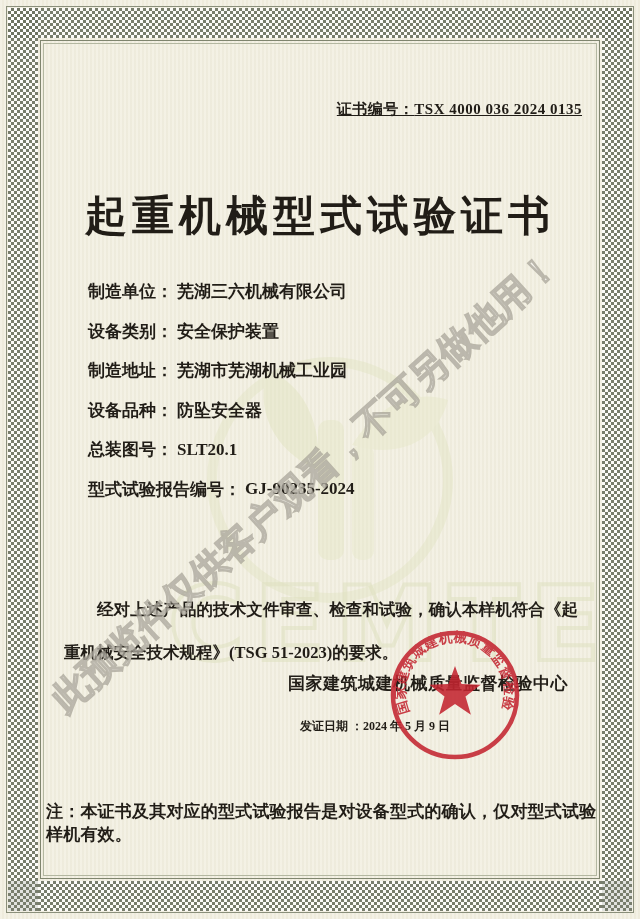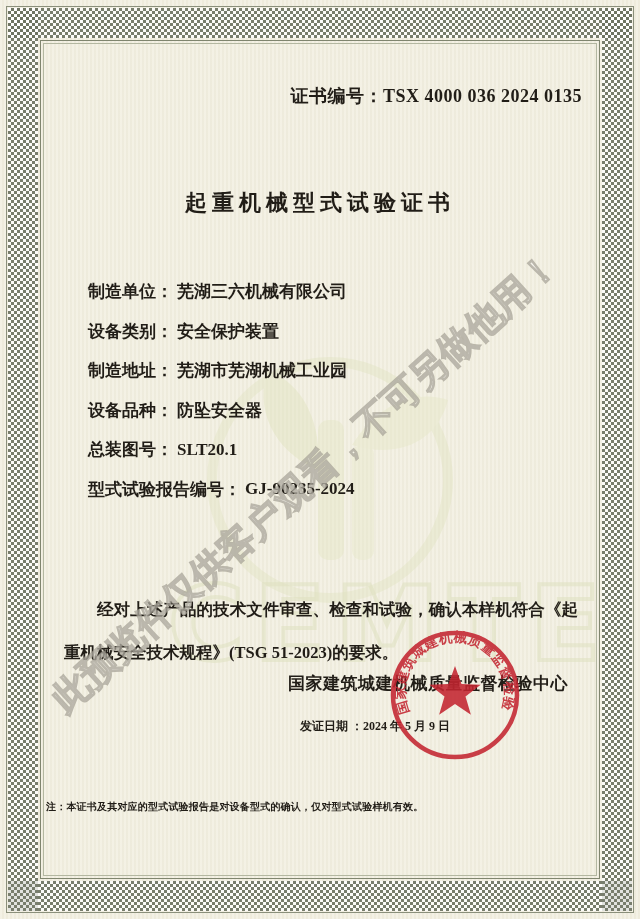--- a/index.html
+++ b/index.html
@@ -18,36 +18,36 @@
       repeating-conic-gradient(#6d7361 0% 25%, rgba(255,255,255,0.85) 0% 50%);
     background-size:6px 6px; opacity:.92; }
   .band.top    { left:8px; right:8px; top:8px;    height:30px; }
   .band.bottom { left:8px; right:8px; bottom:8px; height:30px; }
   .band.left   { left:8px; top:8px;   bottom:8px; width:30px; }
   .band.right  { right:8px; top:8px;  bottom:8px; width:30px; }
   .line-inner1 { position:absolute; inset:40px; border:1px solid #80856f; pointer-events:none; }
   .line-inner2 { position:absolute; inset:43px; border:1px solid #b3b7a1; pointer-events:none; }
 
   
-  .cert-no { position:absolute; top:84px; right:58px; font-size:18px; font-weight:bold;
-    letter-spacing:.5px; white-space:nowrap; }
+  .cert-no { position:absolute; top:100px; right:58px; font-size:15px; font-weight:bold;
+    letter-spacing:.5px; white-space:nowrap;text-decoration:underline; }
   .title { position:absolute; top:188px; left:0; width:100%; text-align:center;
     font-family:"DejaVu Sans","Liberation Sans",sans-serif;
-    font-size:22px; font-weight:900; letter-spacing:5px; }
+    font-size:42px; font-weight:900; letter-spacing:5px; }
   .fields { position:absolute; left:88px; top:272px; right:60px; }
   .frow { height:39.5px; display:flex; align-items:center; font-size:17px; font-weight:bold;
     white-space:nowrap; }
   .frow .lab { margin-right:4px; }
   .statement { position:absolute; left:64px; right:62px; top:588px; font-size:16.5px;
     font-weight:bold; line-height:43px; text-indent:2em; text-align:justify; }
   .issuer { position:absolute; top:672px; left:288px; font-size:17px; font-weight:bold;
     letter-spacing:.5px; white-space:nowrap; }
   .issue-date { position:absolute; top:718px; left:300px; font-size:12px; font-weight:bold;
     white-space:nowrap; }
-  .note { position:absolute; top:800px; left:46px; right:40px; font-size:10px;
+  .note { position:absolute; top:800px; left:46px; right:40px; font-size:17px;
     font-weight:bold; letter-spacing:.2px; }
 
   
   svg.under, svg.over { position:absolute; left:0; top:0; pointer-events:none; }
   svg.over { z-index:5; }
   .content { position:relative; z-index:2; }
 </style>
 </head>
 <body>
 

